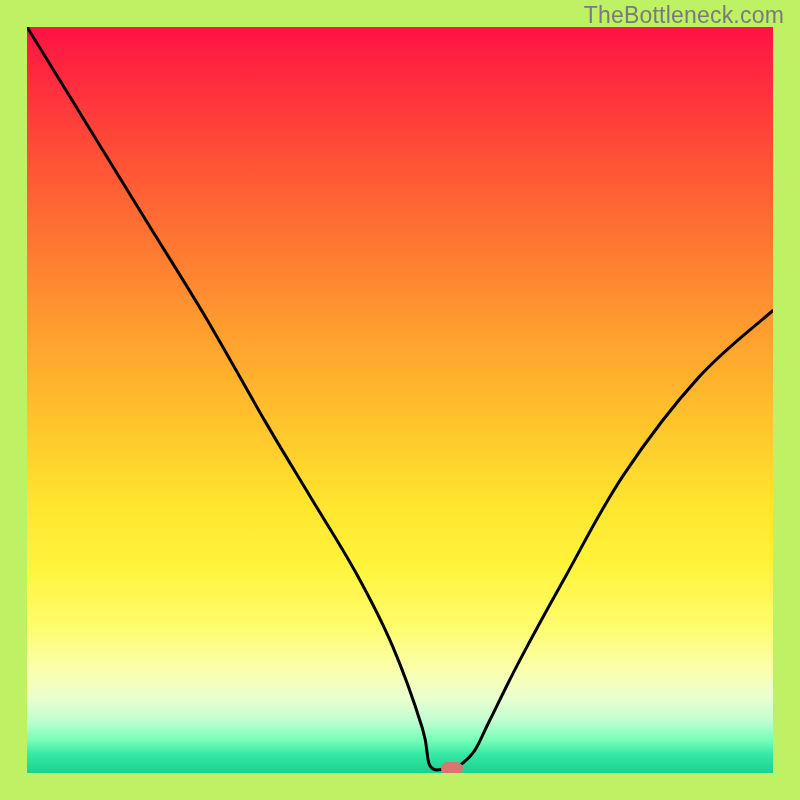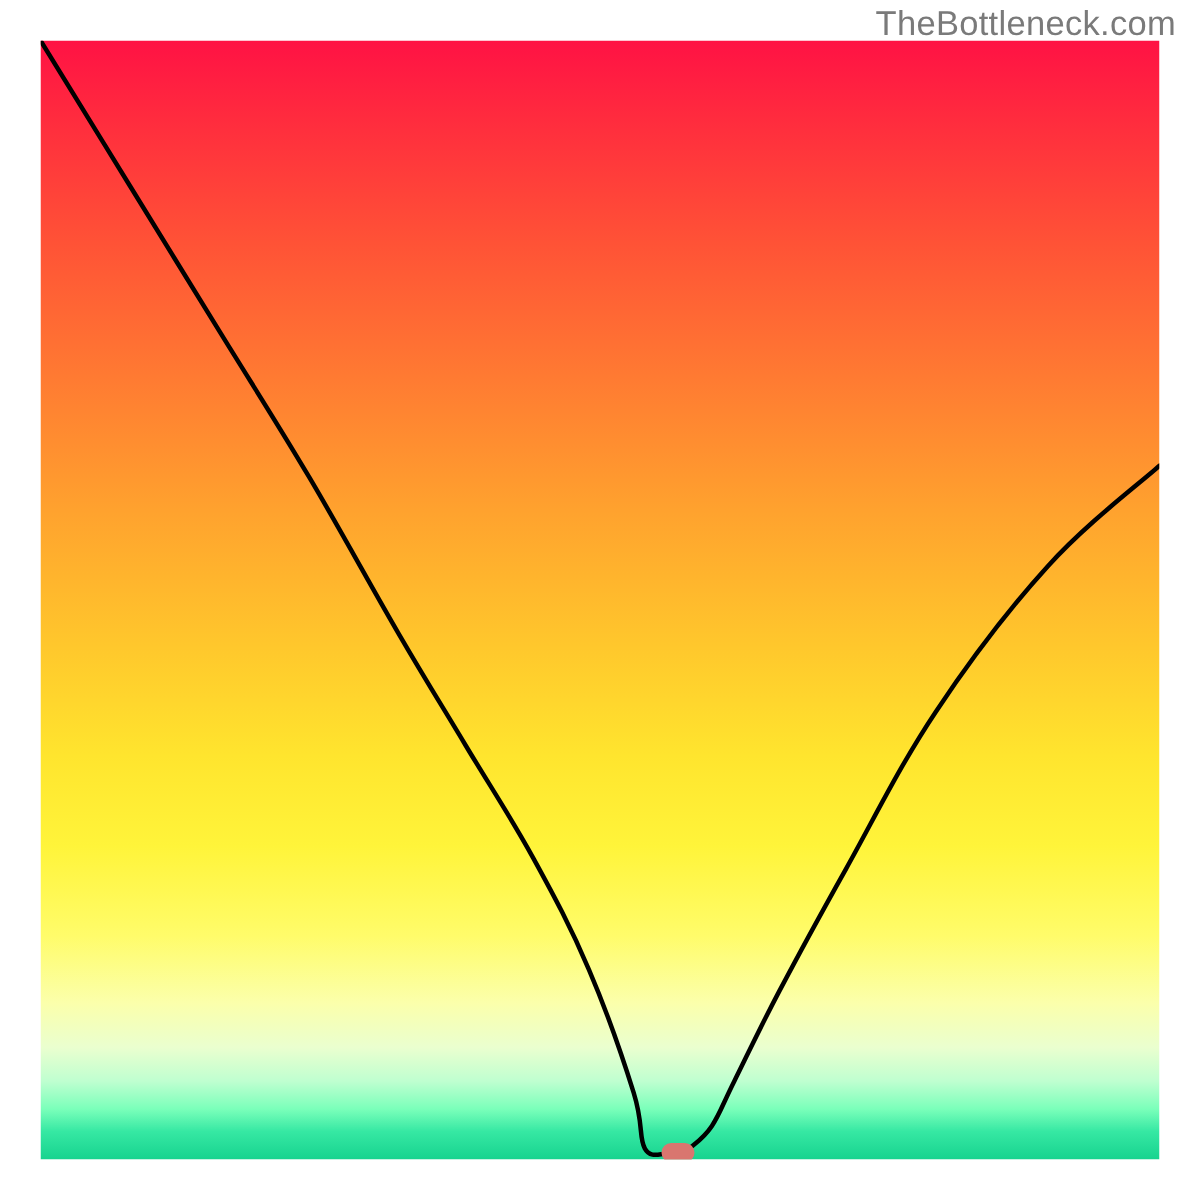--- a/index.html
+++ b/index.html
@@ -8,21 +8,21 @@
     width: 800px;
     height: 800px;
     background: #000;
     overflow: hidden;
     font-family: Arial, Helvetica, sans-serif;
   }
   .frame {
     position: relative;
     width: 800px;
     height: 800px;
-    background: #ffffff;
+    background: #bef264;
   }
   .watermark {
     position: absolute;
     top: 2px;
     right: 16px;
     color: #7a7a7a;
     font-size: 23px;
     font-weight: 400;
     letter-spacing: 0.2px;
     z-index: 10;

